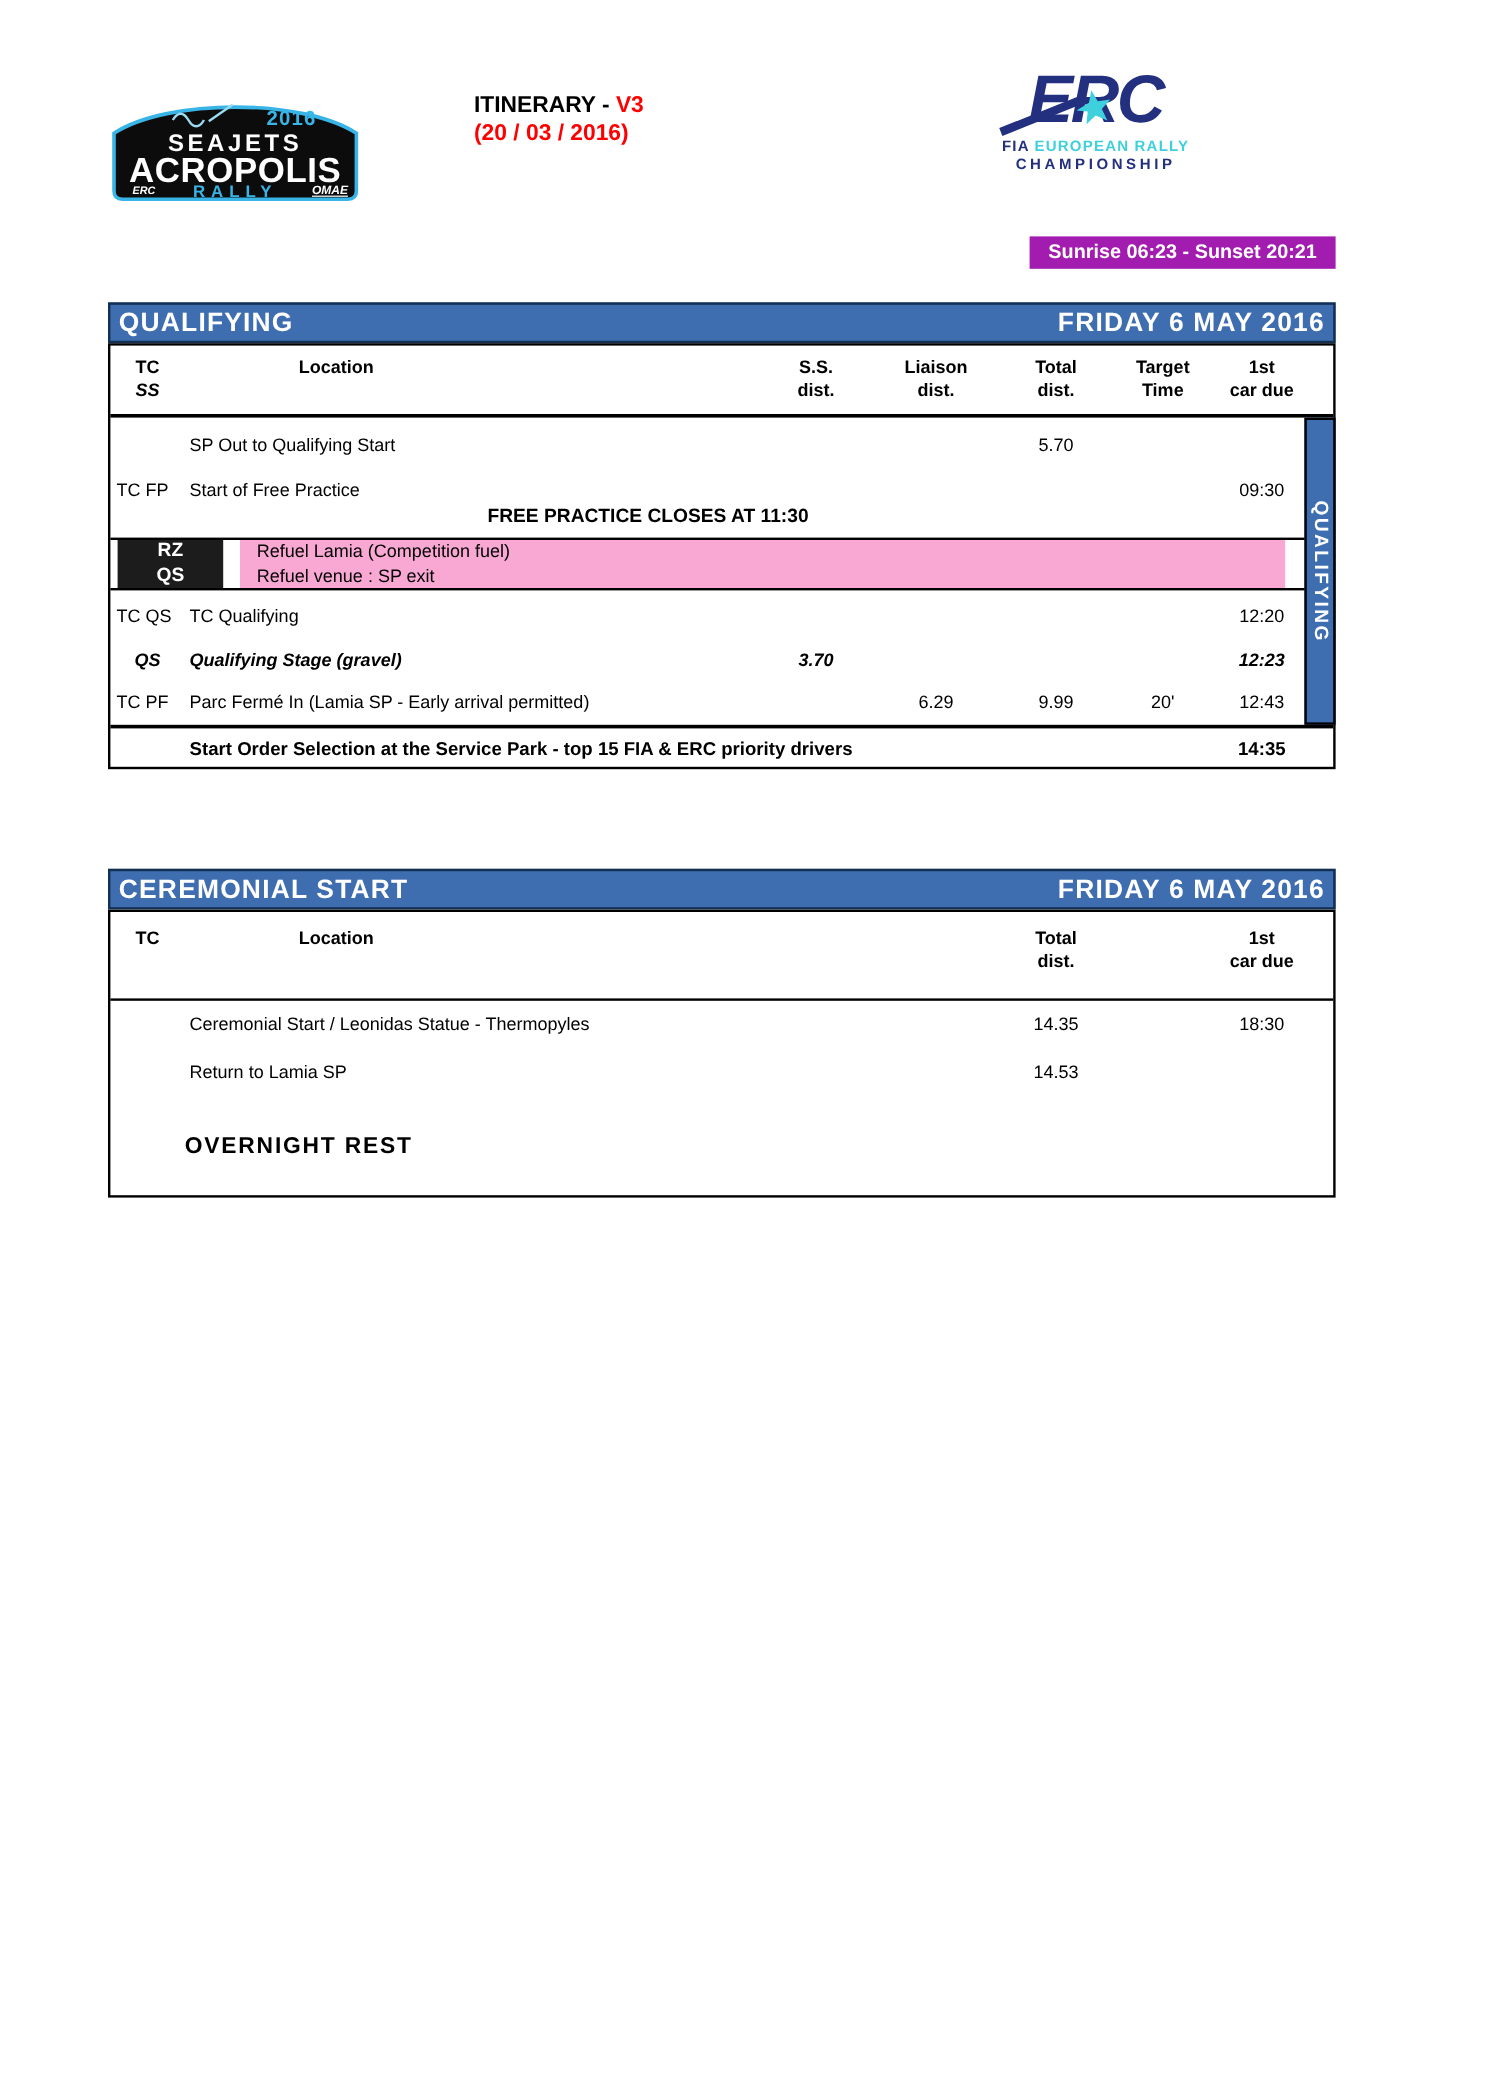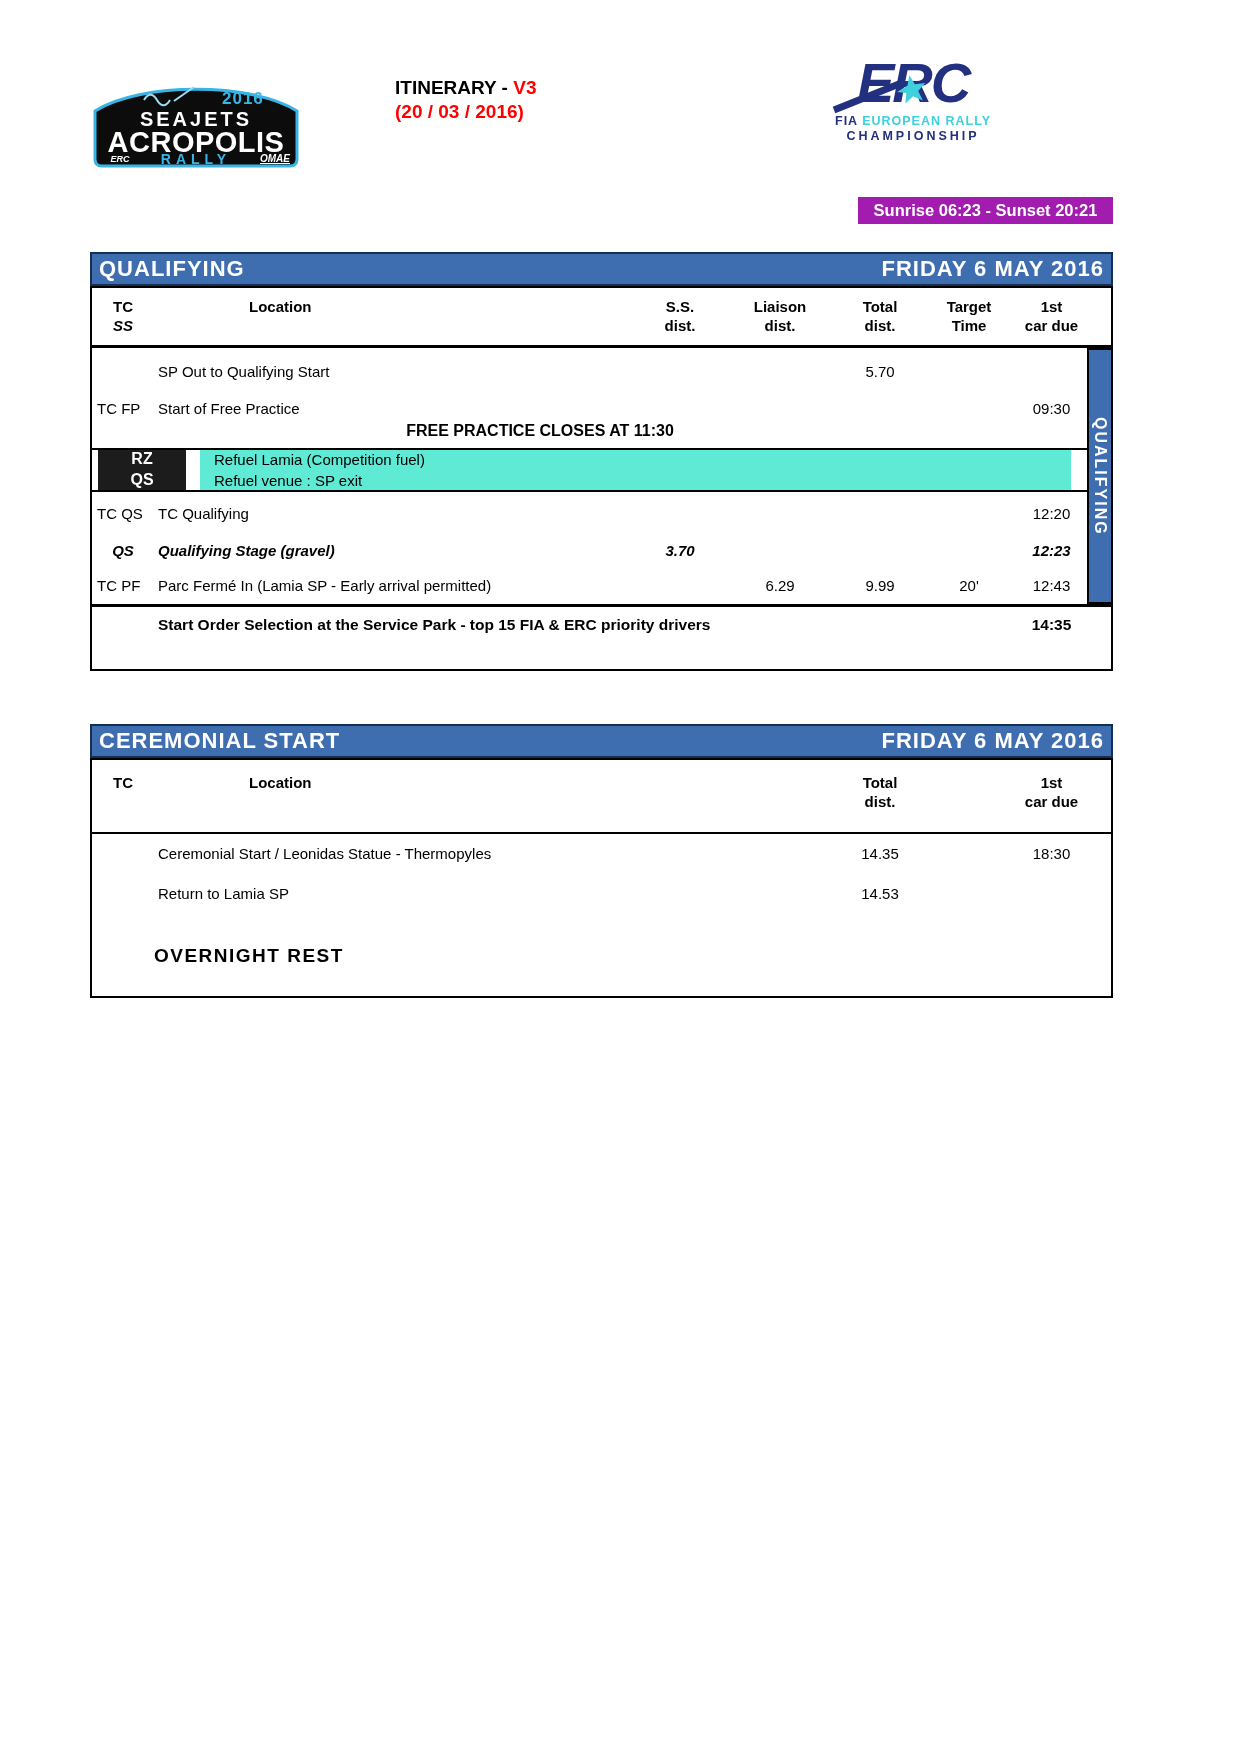--- a/index.html
+++ b/index.html
@@ -39,26 +39,26 @@
   .row .tcc{text-align:center;}
   .row .loc{text-align:left;padding-left:4px;}
   .row .num{text-align:center;}
   .r1{height:46px;}.r2{height:28px;}.r3{height:42px;}.r4{height:32px;}.r5{height:38px;}
   .note-row{height:26px;align-items:flex-start;}
   .note-fp{grid-column:2/6;text-align:center;font-weight:bold;font-size:16px;}
   .em{font-style:italic;font-weight:bold;}
 
   .refuel{height:44px;border-top:2px solid #000;border-bottom:2px solid #000;box-sizing:border-box;display:flex;align-items:stretch;}
   .rzbox{width:88px;margin-left:6px;background:#1C1C1C;color:#fff;font-weight:bold;font-size:16px;line-height:1.3;display:flex;flex-direction:column;align-items:center;justify-content:center;}
-  .ybox{flex:1;margin-left:14px;margin-right:40px;background:#5eead4;display:flex;flex-direction:column;justify-content:center;padding-left:14px;font-size:15px;line-height:1.4;}
+  .ybox{flex:1;margin-left:14px;margin-right:40px;background:#f9a8d4;display:flex;flex-direction:column;justify-content:center;padding-left:14px;font-size:15px;line-height:1.4;}
 
   .side-tab{position:absolute;top:0;right:-2px;bottom:0;width:26px;background:#3E6DB0;border:2px solid #000;box-sizing:border-box;display:flex;align-items:center;justify-content:center;z-index:5;}
   .side-tab span{writing-mode:vertical-rl;color:#fff;font-weight:bold;font-size:16px;letter-spacing:2px;white-space:nowrap;}
 
-  .tfoot{height:62px;font-weight:bold;font-size:15.5px;align-items:flex-start;}
+  .tfoot{height:32px;font-weight:bold;font-size:15.5px;align-items:flex-start;}
   .tfoot>div{padding-top:9px;}
   .foot-label{grid-column:2/7;text-align:left;padding-left:4px;}
   .foot-time{text-align:center;}
 
   .c-row1{height:38px;}
   .c-row2{height:42px;}
   .c-note-row{margin-top:28px;height:28px;align-items:center;}
   .c-note{grid-column:2/6;text-align:left;font-weight:bold;font-size:19px;letter-spacing:1.5px;}
   .tbl-cer{height:240px;}
 </style>

